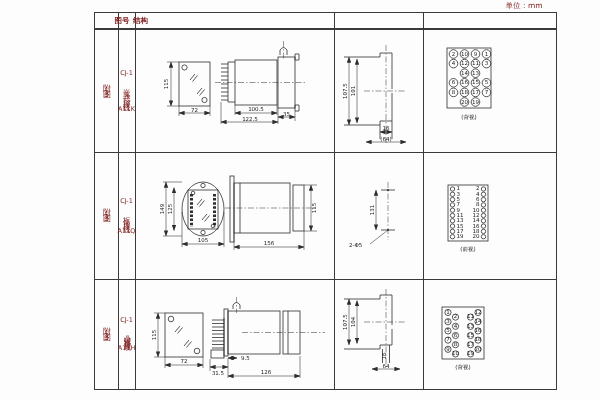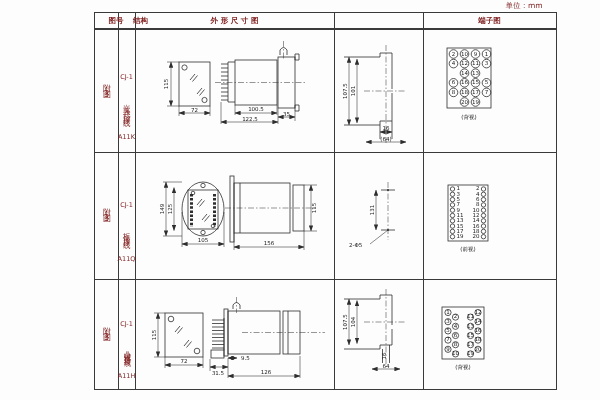--- a/index.html
+++ b/index.html
@@ -5,21 +5,21 @@
   html,body{margin:0;padding:0;background:#ffffff;}
   #page{position:relative;width:572px;height:400px;background:#fdfdfd;overflow:hidden;
         font-family:"DejaVu Sans","Liberation Sans",sans-serif;color:#7f1d1d;padding-left:48px;}
   .hline{position:absolute;left:94px;width:463px;height:1px;background:#3a3a3a;}
   .hline.thick{height:2px;}
   .vline{position:absolute;top:12px;height:377px;width:1px;background:#3a3a3a;}
   .hcell{position:absolute;top:12px;height:17px;display:flex;align-items:center;justify-content:center;
          font-size:7.5px;font-weight:bold;white-space:nowrap;}
   .cell{position:absolute;display:flex;align-items:center;justify-content:center;}
   .fig-cell{left:94px;width:24px;flex-direction:column;}
-  .struct-cell{left:118px;width:17px;flex-direction:column;gap:17px;margin-top:16px;}
+  .struct-cell{left:118px;width:17px;flex-direction:column;gap:5px;}
   .vtext{writing-mode:vertical-rl;text-orientation:upright;font-size:7.5px;letter-spacing:3px;line-height:1;}
   .fig-text{letter-spacing:6px;font-size:8px;}
   .model{font-size:6.5px;white-space:nowrap;}
   .unit{position:absolute;left:492px;top:1px;width:64px;text-align:center;font-size:7.5px;}
   svg.draw{position:absolute;overflow:visible;}
   .ln{stroke:#2e2e2e;stroke-width:0.8;fill:none;}
   .tstrip{stroke:#2e2e2e;stroke-width:3;stroke-dasharray:2.5 1.6;fill:none;}
   .dl{stroke:#2e2e2e;stroke-width:0.55;fill:none;}
   .cl{stroke:#2e2e2e;stroke-width:0.5;fill:none;stroke-dasharray:6 2 1.5 2;}
   svg text.dim{fill:#1a1a1a;font-size:5.5px;font-family:"DejaVu Sans",sans-serif;}
@@ -44,24 +44,22 @@
   <div class="hline" style="top:152px"></div>
   <div class="hline" style="top:279px"></div>
   <div class="hline" style="top:389px"></div>
   <div class="vline" style="left:94px"></div>
   <div class="vline" style="left:118px"></div>
   <div class="vline" style="left:135px"></div>
   <div class="vline" style="left:334px"></div>
   <div class="vline" style="left:423px"></div>
   <div class="vline" style="left:556px"></div>
 
-  <div class="hcell" style="left:104px;width:24px">图号</div>
+  <div class="hcell" style="left:110px;width:24px">图号</div>
   <div class="hcell" style="left:132px;width:17px">结构</div>
-  <div class="hcell" style="left:135px;width:199px">外 形 尺 寸 图</div>
-  <div class="hcell" style="left:423px;width:133px">端子图</div>
 
   <div class="cell fig-cell" style="top:30px;height:122px">
     <div class="vtext fig-text">附图3</div>
   </div>
   <div class="cell struct-cell" style="top:30px;height:122px">
     <div class="model">CJ-1</div>
     <div class="vtext">嵌入式后接线</div>
     <div class="model">A11K</div>
   </div>
 

